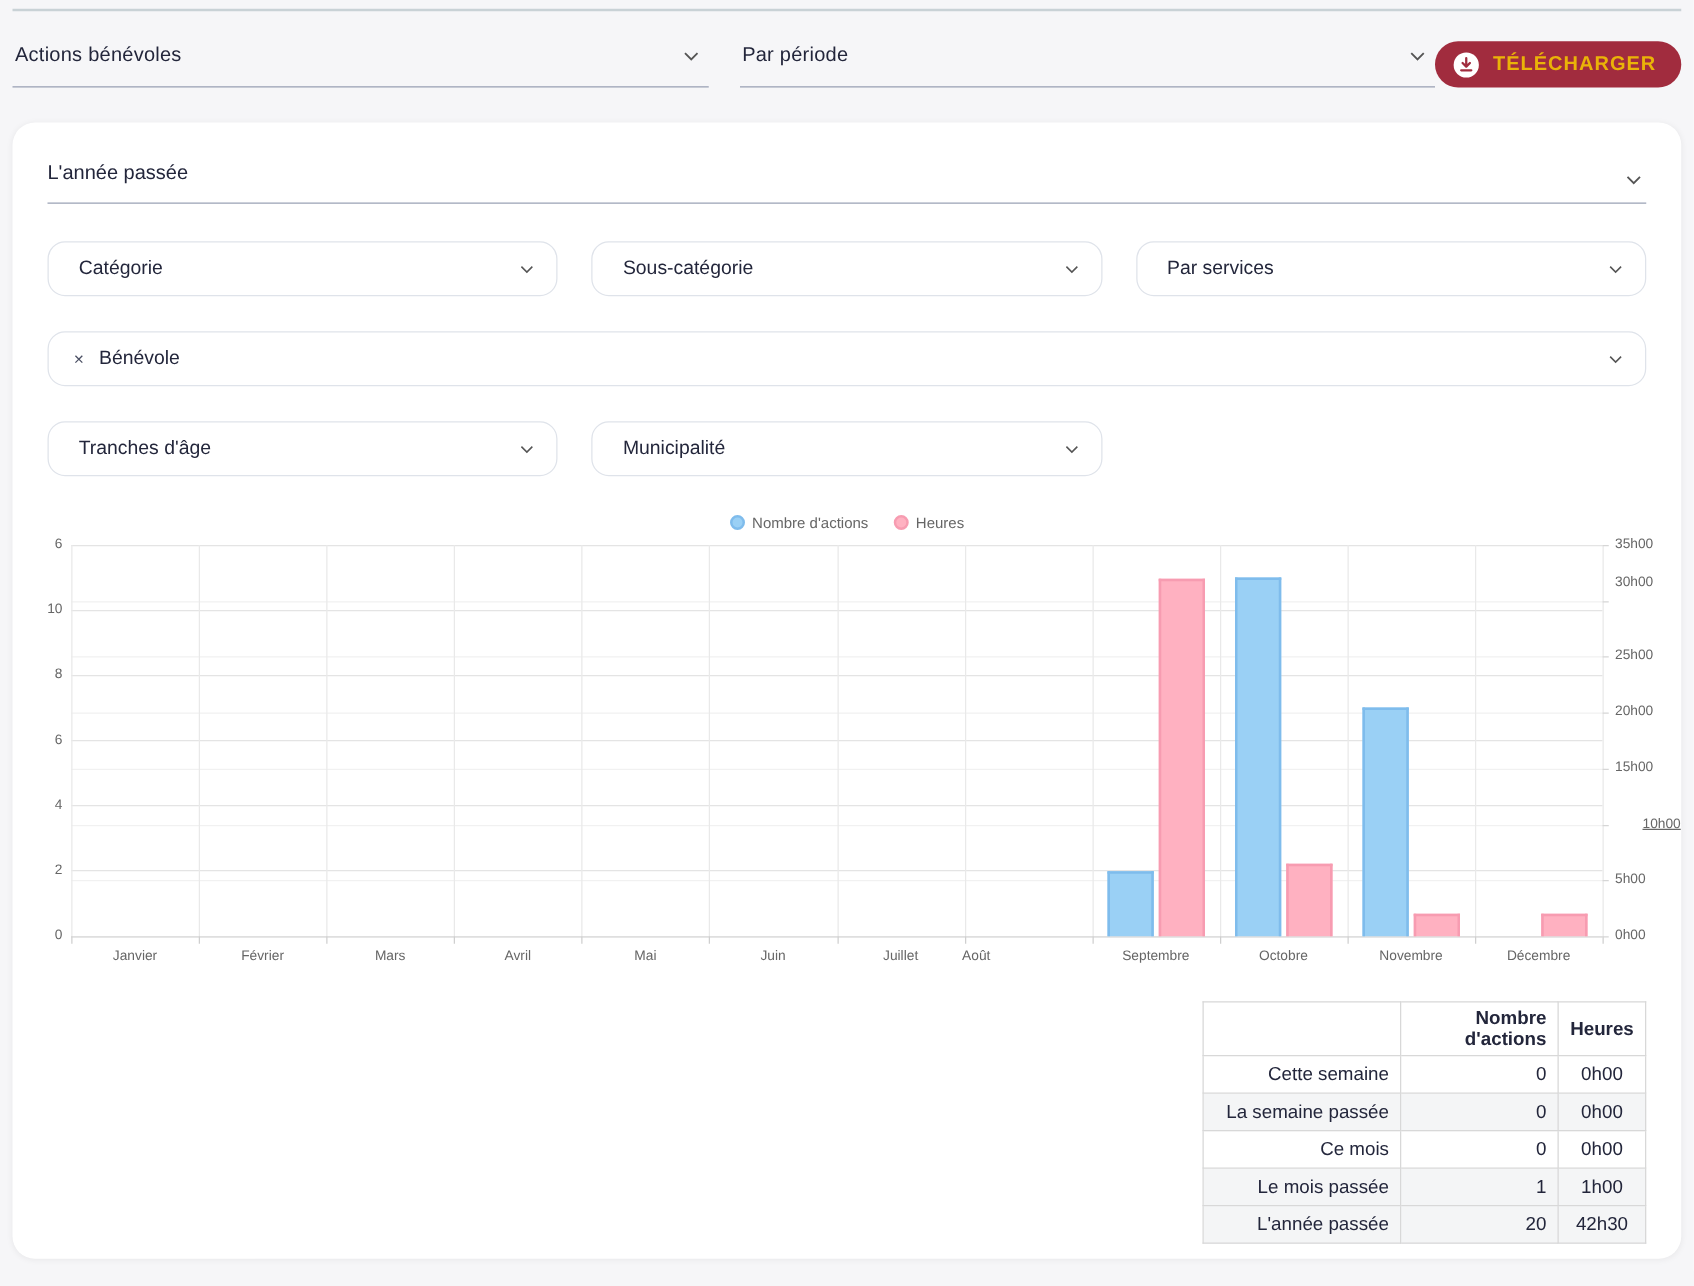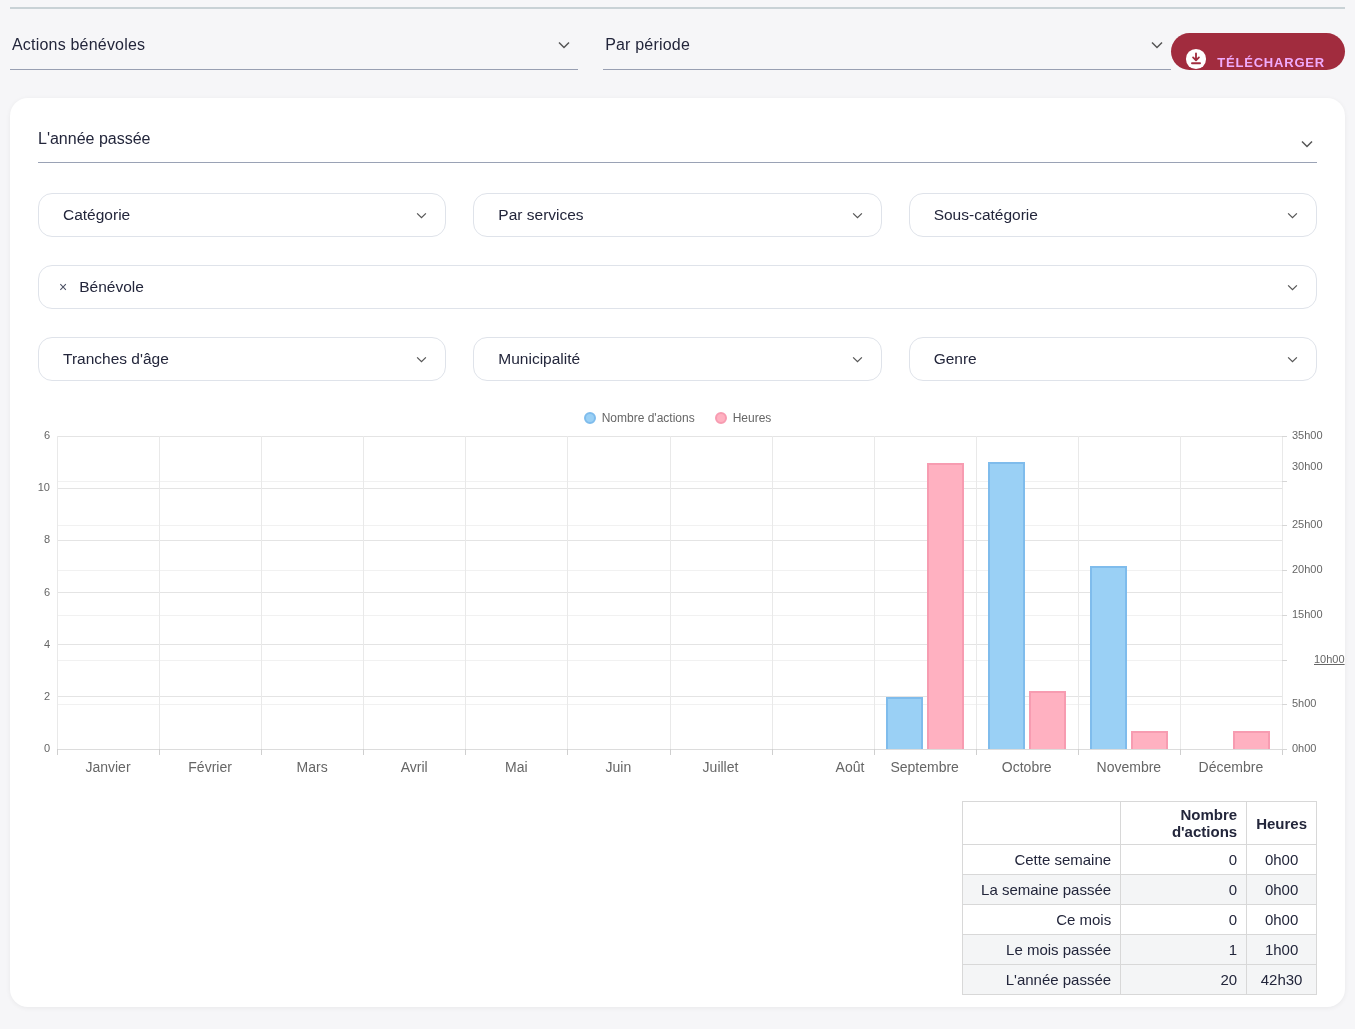--- a/index.html
+++ b/index.html
@@ -20,24 +20,24 @@
     border-bottom:1px solid #989fb2;
     padding:0 8px 12px 2px;
     font-size:16px; cursor:pointer;
   }
   .ul-select .lbl { letter-spacing:.2px; }
   .sel-a { width:575px; }
   .sel-b { width:575px; margin-left:25px; }
   .chev { flex:0 0 auto; display:inline-flex; }
   .btn-download {
     margin-left:auto; height:37px; padding:0 20px 0 14px;
-    background:#a12c3e; color:#f0abfc; border:none; border-radius:19px;
-    display:flex; align-items:flex-end; gap:10px;
+    background:#a12c3e; color:#eab308; border:none; border-radius:19px;
+    display:flex; align-items:center; gap:10px;
     font-family:"Liberation Sans", sans-serif;
-    font-size:13px; font-weight:bold; letter-spacing:.8px; cursor:pointer;
+    font-size:16px; font-weight:bold; letter-spacing:.8px; cursor:pointer;
   }
 
   
   .card {
     margin:28px 10px 8px 10px;
     background:#fff; border-radius:18px;
     box-shadow:0 1px 5px rgba(0,0,0,.06);
     padding:26px 28px 12px 28px;
   }
   .year-select {
@@ -69,21 +69,21 @@
   .hline { position:absolute; left:0; right:0; height:1px; }
   .hline.major { background:#e4e4e4; }
   .hline.minor { background:#f1f1f1; }
   .vline { position:absolute; top:0; bottom:0; width:1px; background:#e9e9e9; }
   .vtick { position:absolute; width:1px; height:6px; background:#cfcfcf; }
   .baseline { position:absolute; left:0; right:0; height:1px; background:#dcdcdc; }
   .bar { position:absolute; border-style:solid; border-width:2px; border-bottom:none; }
   .ytick-l { position:absolute; width:40px; text-align:right; font-size:11px; color:#666; }
   .ytick-r { position:absolute; font-size:11px; color:#666; }
   .rtick-dash { position:absolute; width:5px; height:1px; background:#d6d6d6; }
-  .xtick { position:absolute; font-size:14px; color:#666; text-align:center; width:102px; }
+  .xtick { position:absolute; font-size:11px; color:#666; text-align:center; width:102px; }
 
   
   .table-wrap { display:flex; justify-content:flex-end; margin-top:22px; padding-right:0px; }
   table.summary { border-collapse:collapse; font-size:15px; color:#23263b; }
   table.summary th, table.summary td { border:1px solid #d8d8d8; padding:4px 9px; }
   table.summary th { font-weight:bold; height:28px; }
   table.summary td { height:30px; }
   .col-label { width:158px; text-align:right; }
   .col-actions { width:126px; text-align:right; }
   .col-heures { width:60px; text-align:center; }
@@ -137,29 +137,29 @@
   <div class="filter-grid">
     <div class="filter-box">
       <span>Catégorie</span>
       <span class="chev">
         <svg width="11" height="7" viewBox="0 0 12 8">
             <path d="M1 1.5l5 5 5-5" stroke="#555" stroke-width="1.4" fill="none"></path>
           </svg>
       </span>
     </div>
     <div class="filter-box">
+      <span>Sous-catégorie</span>
+      <span class="chev">
+        <svg width="11" height="7" viewBox="0 0 12 8">
+            <path d="M1 1.5l5 5 5-5" stroke="#555" stroke-width="1.4" fill="none"></path>
+          </svg>
+      </span>
+    </div>
+    <div class="filter-box">
       <span>Par services</span>
-      <span class="chev">
-        <svg width="11" height="7" viewBox="0 0 12 8">
-            <path d="M1 1.5l5 5 5-5" stroke="#555" stroke-width="1.4" fill="none"></path>
-          </svg>
-      </span>
-    </div>
-    <div class="filter-box">
-      <span>Sous-catégorie</span>
       <span class="chev">
         <svg width="11" height="7" viewBox="0 0 12 8">
             <path d="M1 1.5l5 5 5-5" stroke="#555" stroke-width="1.4" fill="none"></path>
           </svg>
       </span>
     </div>
   </div>
 
   <div class="filter-full">
     <div class="filter-box">
@@ -179,28 +179,20 @@
     <div class="filter-box">
       <span>Tranches d'âge</span>
       <span class="chev">
         <svg width="11" height="7" viewBox="0 0 12 8">
             <path d="M1 1.5l5 5 5-5" stroke="#555" stroke-width="1.4" fill="none"></path>
           </svg>
       </span>
     </div>
     <div class="filter-box">
       <span>Municipalité</span>
-      <span class="chev">
-        <svg width="11" height="7" viewBox="0 0 12 8">
-            <path d="M1 1.5l5 5 5-5" stroke="#555" stroke-width="1.4" fill="none"></path>
-          </svg>
-      </span>
-    </div>
-    <div class="filter-box">
-      <span>Genre</span>
       <span class="chev">
         <svg width="11" height="7" viewBox="0 0 12 8">
             <path d="M1 1.5l5 5 5-5" stroke="#555" stroke-width="1.4" fill="none"></path>
           </svg>
       </span>
     </div>
   </div>
 
   <div class="chart">
     <div class="legend">
@@ -286,21 +278,21 @@
         <div class="ytick-r" style="left: 1254px; top: 82.4286px; text-align: right;">25h00</div>
         <div class="ytick-r" style="left: 1254px; top: 24px;">30h00</div>
         <div class="ytick-r" style="left: 1254px; top: -7px;">35h00</div>
         <div class="xtick" style="left: 19px; top: 323px;">Janvier</div>
         <div class="xtick" style="left: 121.083px; top: 323px;">Février</div>
         <div class="xtick" style="left: 223.167px; top: 323px;">Mars</div>
         <div class="xtick" style="left: 325.25px; top: 323px;">Avril</div>
         <div class="xtick" style="left: 427.333px; top: 323px;">Mai</div>
         <div class="xtick" style="left: 529.417px; top: 323px;">Juin</div>
         <div class="xtick" style="left: 631.5px; top: 323px;">Juillet</div>
-        <div class="xtick" style="left: 761px; top: 323px;">Août</div>
+        <div class="xtick" style="left: 692px; top: 323px;">Août</div>
         <div class="xtick" style="left: 835.667px; top: 323px;">Septembre</div>
         <div class="xtick" style="left: 937.75px; top: 323px;">Octobre</div>
         <div class="xtick" style="left: 1039.83px; top: 323px;">Novembre</div>
         <div class="xtick" style="left: 1141.92px; top: 323px;">Décembre</div>
       </div>
   </div>
 
   <div class="table-wrap">
     <table class="summary">
       <thead>

